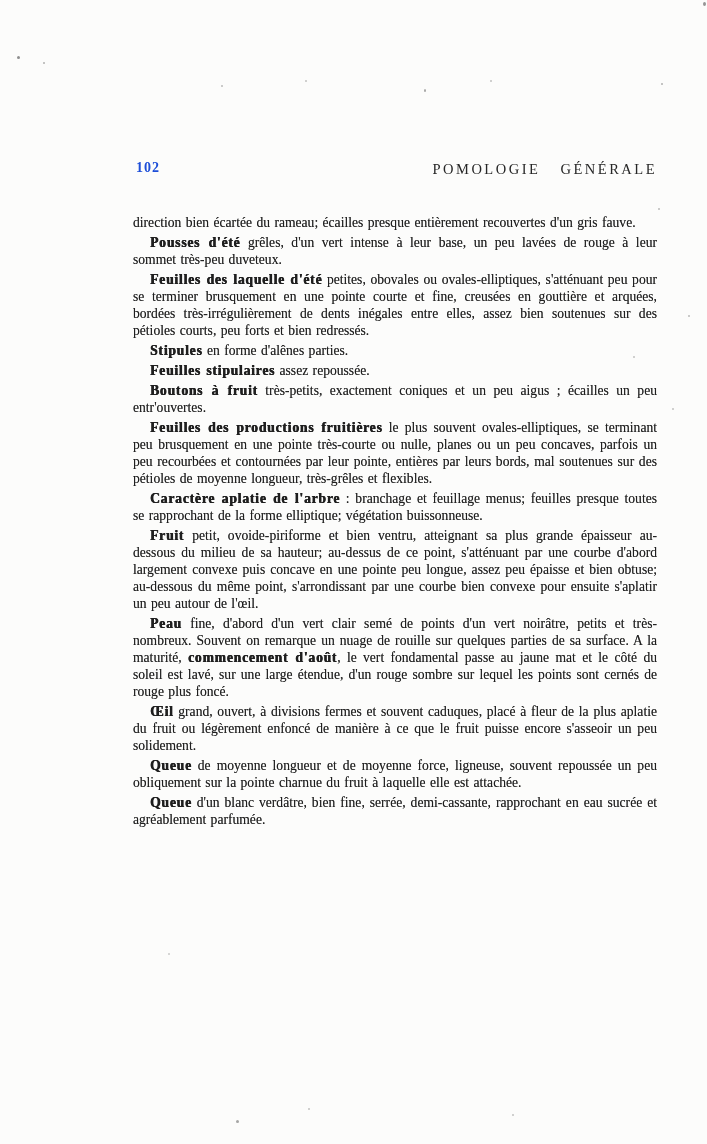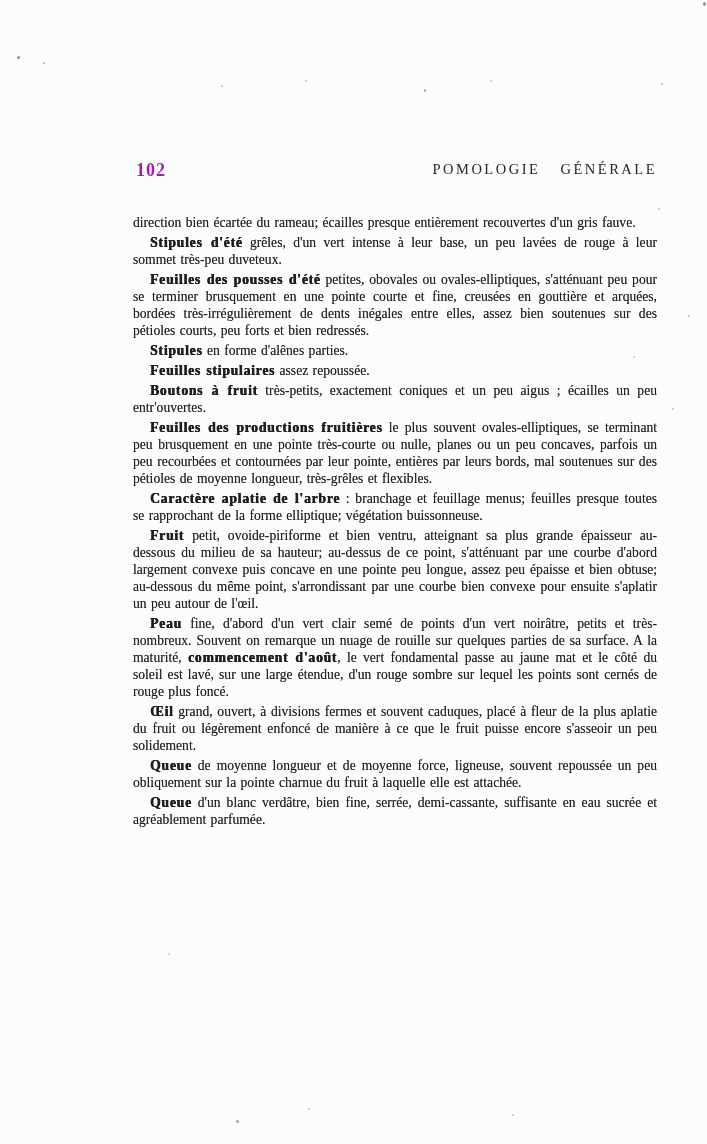--- a/index.html
+++ b/index.html
@@ -20,24 +20,24 @@
     position: absolute;
     top: 160px;
     left: 133px;
     width: 524px;
     height: 22px;
   }
   .page-number {
     position: absolute;
     left: 3px;
     top: 0;
-    font-size: 18px;
+    font-size: 14px;
     font-weight: 700;
     letter-spacing: 1px;
-    color: #a21caf;
+    color: #1d4ed8;
   }
   .running-title {
     position: absolute;
     left: 0;
     right: 0;
     top: 1px;
     text-align: right;
     font-size: 14.5px;
     font-weight: 400;
     letter-spacing: 2.5px;
@@ -80,32 +80,32 @@
 
 <div class="page">
 
   <div class="header">
     <span class="page-number">102</span>
     <span class="running-title">POMOLOGIE GÉNÉRALE</span>
   </div>
 
   <div class="text-body">
       <p class="para"><span class="run">direction bien écartée du rameau; écailles presque entièrement recouvertes d'un gris fauve.</span></p>
-      <p class="para"><span class="lead">Stipules d'été</span><span class="run"> grêles, d'un vert intense à leur base, un peu lavées de rouge à leur sommet très-peu duveteux.</span></p>
-      <p class="para"><span class="lead">Feuilles des pousses d'été</span><span class="run"> petites, obovales ou ovales-elliptiques, s'atténuant peu pour se terminer brusquement en une pointe courte et fine, creusées en gouttière et arquées, bordées très-irrégulièrement de dents inégales entre elles, assez bien soutenues sur des pétioles courts, peu forts et bien redressés.</span></p>
+      <p class="para"><span class="lead">Pousses d'été</span><span class="run"> grêles, d'un vert intense à leur base, un peu lavées de rouge à leur sommet très-peu duveteux.</span></p>
+      <p class="para"><span class="lead">Feuilles des laquelle d'été</span><span class="run"> petites, obovales ou ovales-elliptiques, s'atténuant peu pour se terminer brusquement en une pointe courte et fine, creusées en gouttière et arquées, bordées très-irrégulièrement de dents inégales entre elles, assez bien soutenues sur des pétioles courts, peu forts et bien redressés.</span></p>
       <p class="para"><span class="lead">Stipules</span><span class="run"> en forme d'alênes parties.</span></p>
       <p class="para"><span class="lead">Feuilles stipulaires</span><span class="run"> assez repoussée.</span></p>
       <p class="para"><span class="lead">Boutons à fruit</span><span class="run"> très-petits, exactement coniques et un peu aigus ; écailles un peu entr'ouvertes.</span></p>
       <p class="para"><span class="lead">Feuilles des productions fruitières</span><span class="run"> le plus souvent ovales-elliptiques, se terminant peu brusquement en une pointe très-courte ou nulle, planes ou un peu concaves, parfois un peu recourbées et contournées par leur pointe, entières par leurs bords, mal soutenues sur des pétioles de moyenne longueur, très-grêles et flexibles.</span></p>
       <p class="para"><span class="lead">Caractère aplatie de l'arbre</span><span class="run"> : branchage et feuillage menus; feuilles presque toutes se rapprochant de la forme elliptique; végétation buissonneuse.</span></p>
       <p class="para"><span class="lead">Fruit</span><span class="run"> petit, ovoide-piriforme et bien ventru, atteignant sa plus grande épaisseur au-dessous du milieu de sa hauteur; au-dessus de ce point, s'atténuant par une courbe d'abord largement convexe puis concave en une pointe peu longue, assez peu épaisse et bien obtuse; au-dessous du même point, s'arrondissant par une courbe bien convexe pour ensuite s'aplatir un peu autour de l'œil.</span></p>
       <p class="para"><span class="lead">Peau</span><span class="run"> fine, d'abord d'un vert clair semé de points d'un vert noirâtre, petits et très-nombreux. Souvent on remarque un nuage de rouille sur quelques parties de sa surface. A la maturité, </span><span class="lead">commencement d'août</span><span class="run">, le vert fondamental passe au jaune mat et le côté du soleil est lavé, sur une large étendue, d'un rouge sombre sur lequel les points sont cernés de rouge plus foncé.</span></p>
       <p class="para"><span class="lead">Œil</span><span class="run"> grand, ouvert, à divisions fermes et souvent caduques, placé à fleur de la plus aplatie du fruit ou légèrement enfoncé de manière à ce que le fruit puisse encore s'asseoir un peu solidement.</span></p>
       <p class="para"><span class="lead">Queue</span><span class="run"> de moyenne longueur et de moyenne force, ligneuse, souvent repoussée un peu obliquement sur la pointe charnue du fruit à laquelle elle est attachée.</span></p>
-      <p class="para"><span class="lead">Queue</span><span class="run"> d'un blanc verdâtre, bien fine, serrée, demi-cassante, suffisante en eau sucrée et agréablement parfumée.</span></p>
+      <p class="para"><span class="lead">Queue</span><span class="run"> d'un blanc verdâtre, bien fine, serrée, demi-cassante, rapprochant en eau sucrée et agréablement parfumée.</span></p>
     </div>
 
   <i class="speck" style="left:17px;top:56px;width:3px;height:3px;opacity:.75"></i>
   <i class="speck" style="left:43px;top:62px;width:2px;height:2px;opacity:.5"></i>
   <i class="speck" style="left:221px;top:85px;width:2px;height:2px;opacity:.45"></i>
   <i class="speck" style="left:305px;top:80px;width:2px;height:2px;opacity:.4"></i>
   <i class="speck" style="left:424px;top:89px;width:2px;height:3px;opacity:.6"></i>
   <i class="speck" style="left:490px;top:80px;width:2px;height:2px;opacity:.4"></i>
   <i class="speck" style="left:703px;top:2px;width:3px;height:4px;opacity:.7"></i>
   <i class="speck" style="left:661px;top:83px;width:2px;height:2px;opacity:.5"></i>

